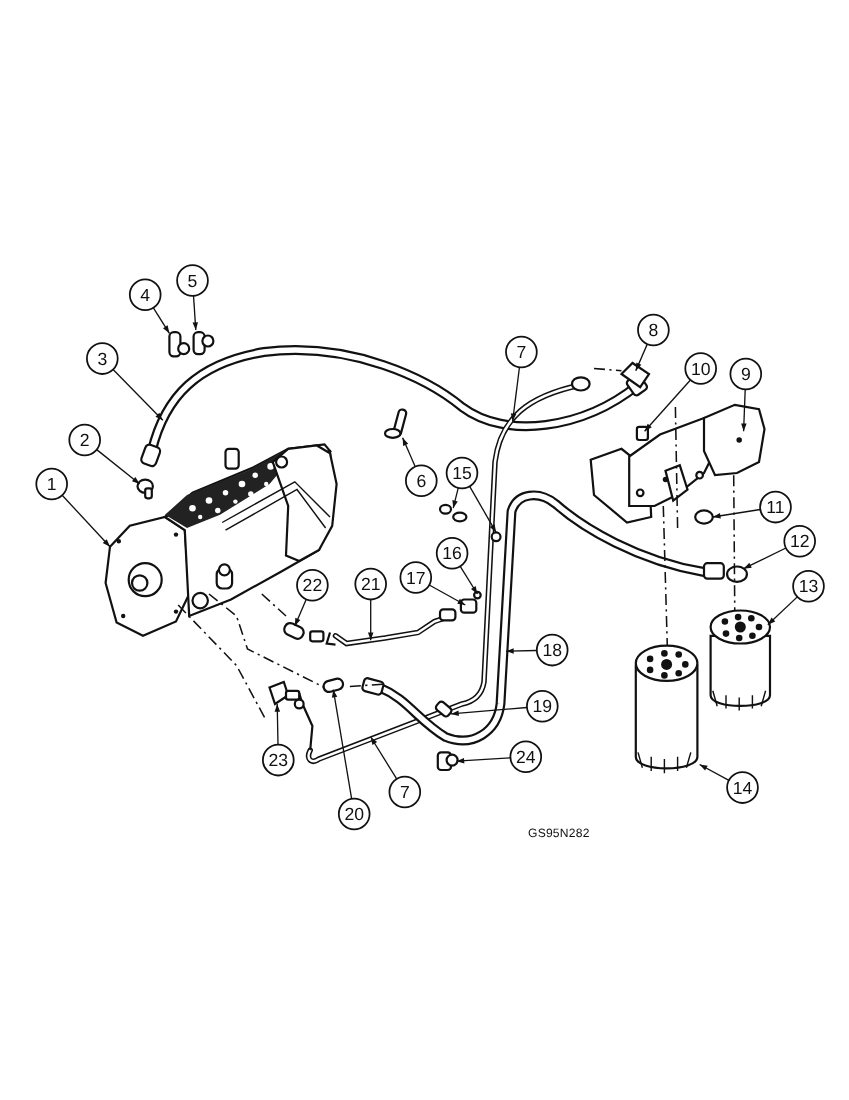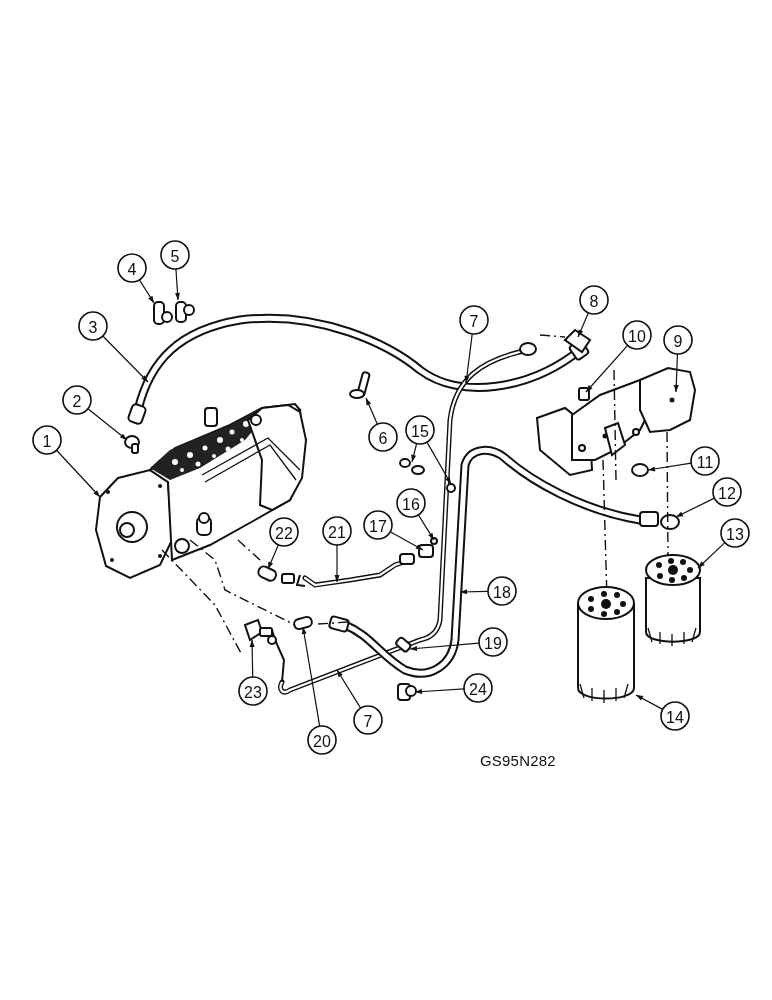--- a/index.html
+++ b/index.html
@@ -9,21 +9,21 @@
   .callout-text { font-family: "Liberation Sans", sans-serif; font-size: 16px; fill: #111111; text-anchor: middle; dominant-baseline: central; }
   .leader { stroke: #111111; stroke-width: 1.2; fill: none; }
   .part { stroke: #111111; stroke-width: 2; fill: #ffffff; }
   .part-thin { stroke: #111111; stroke-width: 1.3; fill: none; }
   .hose { stroke: #111111; stroke-width: 9; fill: none; stroke-linecap: round; }
   .hose-inner { stroke: #ffffff; stroke-width: 5; fill: none; stroke-linecap: round; }
   .tube { stroke: #111111; stroke-width: 5; fill: none; stroke-linecap: round; }
   .tube-inner { stroke: #ffffff; stroke-width: 2.2; fill: none; stroke-linecap: round; }
   .dashed { stroke: #111111; stroke-width: 1.4; fill: none; stroke-dasharray: 10 4 2 4; }
   .dark { fill: #111111; }
-  #figure-code { position: absolute; left: 480px; top: 752px; font-size: 15px; color: #111; letter-spacing: 0.2px; }
+  #figure-code { position: absolute; left: 480px; top: 752px; font-size: 11px; color: #111; letter-spacing: 0.2px; }
 </style>
 </head>
 <body>
 
 <svg id="diagram" viewBox="0 0 772 1000" xmlns="http://www.w3.org/2000/svg">
 
   <g>
 
     <path class="part" d="M100,497 L118,478 L150,470 L168,482 L172,540 L160,565 L130,578 L106,566 L96,530 Z"></path>
     <circle class="part" cx="132" cy="527" r="15"></circle>

